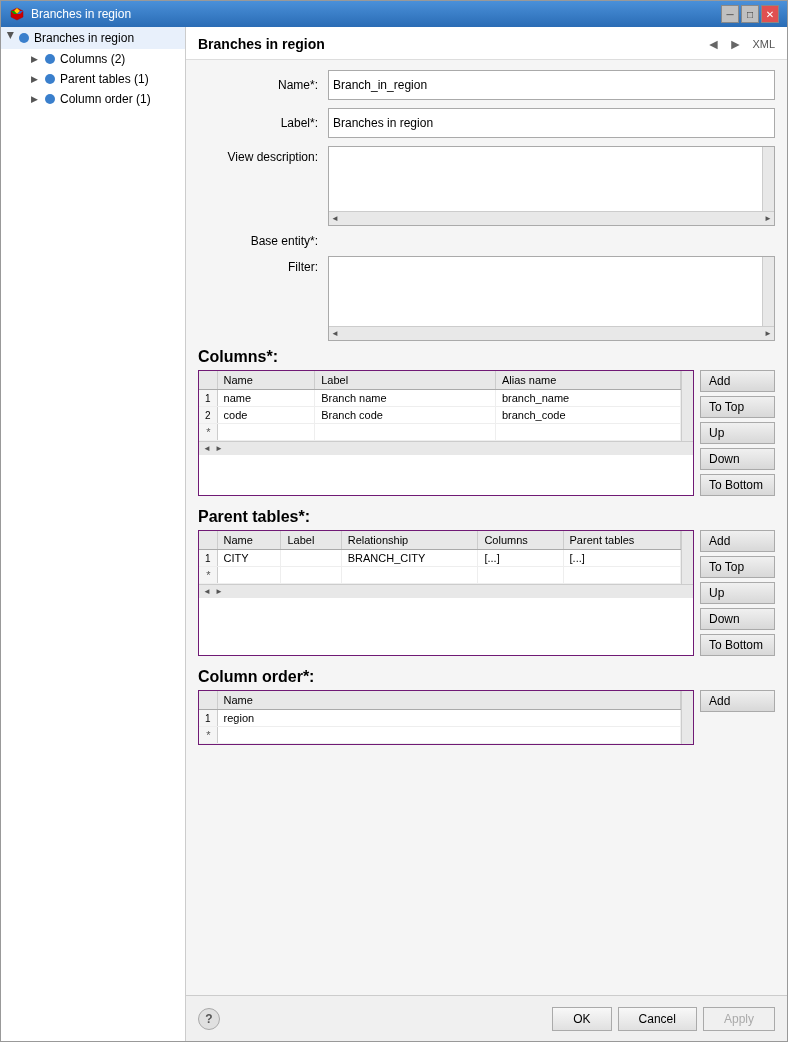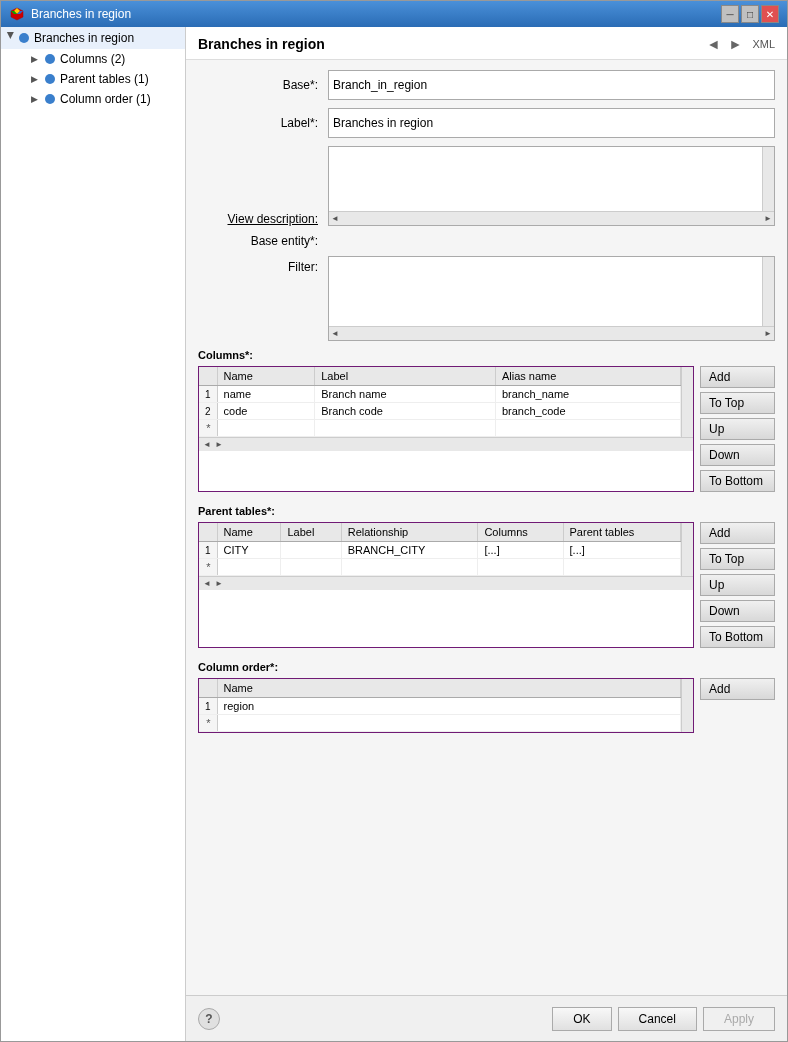--- a/index.html
+++ b/index.html
@@ -210,21 +210,21 @@
     .checkbox-wrapper {
       display: flex;
       align-items: center;
     }
     .form-checkbox {
       width: 14px;
       height: 14px;
       cursor: pointer;
     }
     .section-label {
-      font-size: 11px;
+      font-size: 16px;
       font-weight: bold;
       color: #000;
       margin-bottom: 4px;
     }
     .table-section {
       margin-bottom: 12px;
     }
     .table-with-buttons {
       display: flex;
       gap: 6px;
@@ -430,30 +430,30 @@
         <div class="header-icons">
           <span class="nav-arrow">◄</span>
           <span class="nav-arrow">►</span>
           <span class="xml-label">XML</span>
         </div>
       </div>
 
       <div class="form-area">
 
         <div class="form-row">
-          <span class="form-label">Base*:</span>
+          <span class="form-label">Name*:</span>
           <input class="form-input" type="text" value="Branch_in_region" style="">
         </div>
 
         <div class="form-row">
           <span class="form-label">Label*:</span>
           <input class="form-input" type="text" value="Branches in region" style="">
         </div>
 
-        <div class="form-row" style="align-items:flex-end;text-decoration:underline;">
+        <div class="form-row" style="align-items:flex-start;">
           <span class="form-label" style="padding-top:4px;">View description:</span>
           <div class="form-textarea-wrapper">
             <textarea class="form-textarea" style=""></textarea>
             <div class="col-scroll-right"></div>
             <div class="scroll-bottom-bar">
               <span class="scroll-arrow">◄</span>
               <span class="scroll-arrow">►</span>
             </div>
           </div>
         </div>

